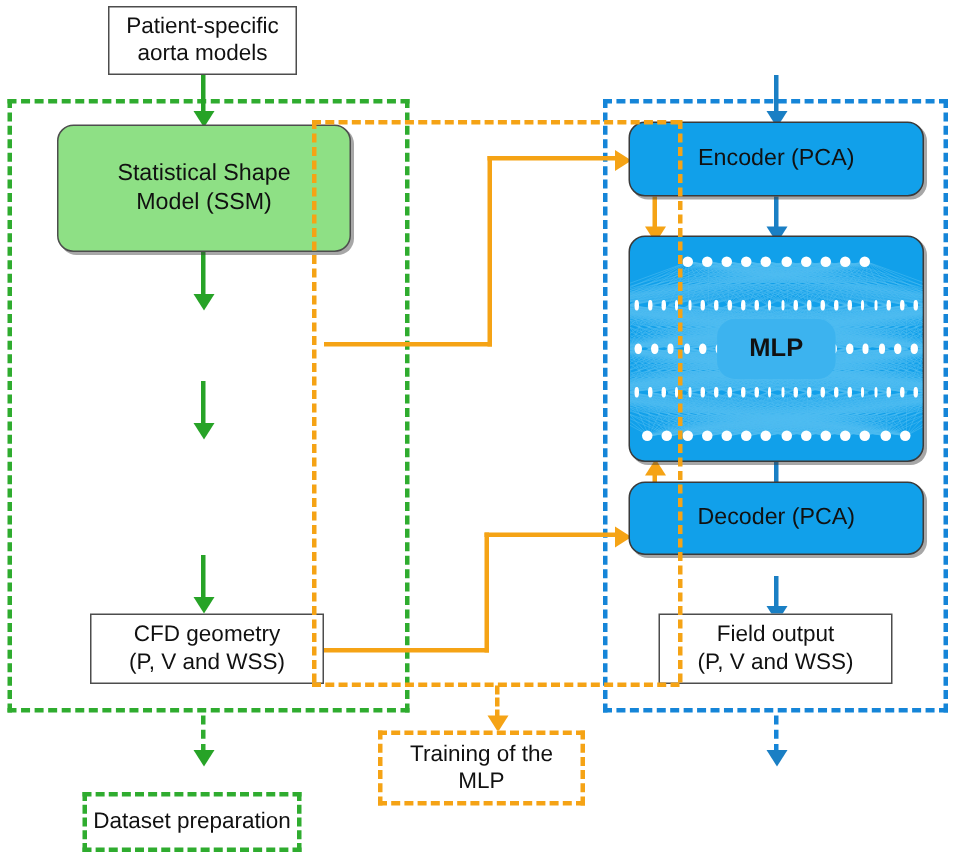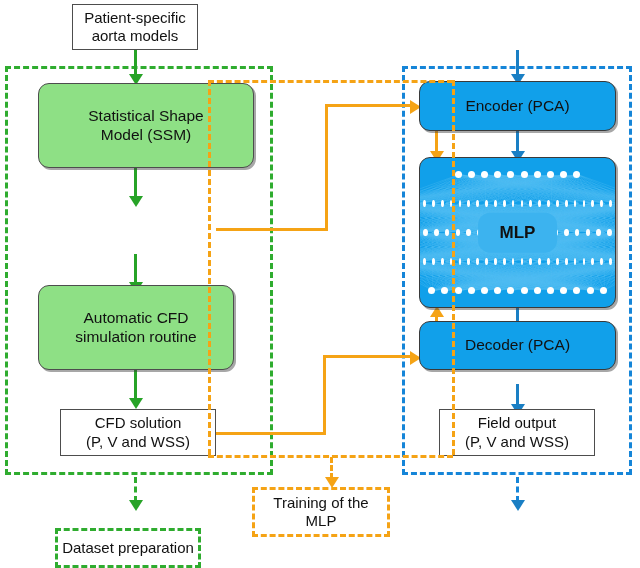--- a/index.html
+++ b/index.html
@@ -204,28 +204,26 @@
   <div class="arrow arr-up-orange" style="left:429.5px; top:306px;"></div>
 
   <div class="oline oline-h" style="left:208px; top:80px; width:245px;"></div>
   <div class="oline oline-v" style="left:208px; top:80px; height:375px;"></div>
   <div class="oline oline-v" style="left:452px; top:80px; height:375px;"></div>
   <div class="oline oline-h" style="left:208px; top:455px; width:245px;"></div>
 
   <div class="box box-plain" style="left:72px; top:4px; width:126px; height:46px; white-space:pre-line;">Patient-specific
 aorta models</div>
 
-  <div class="box box-green" style="left:38px; top:83px; width:216px; height:85px; white-space:pre-line;">Statistical Shape
+  <div class="box box-green" style="left:38px; top:83px; width:196px; height:85px; white-space:pre-line;">Statistical Shape
 Model (SSM)</div>
 
 
-  <div class="box box-green" style="left:38px; top:285px; width:196px; height:85px; white-space:pre-line;">Automatic CFD
-simulation routine</div>
-
-  <div class="box box-plain" style="left:60px; top:409px; width:156px; height:47px; white-space:pre-line;">CFD solution
+
+  <div class="box box-plain" style="left:60px; top:409px; width:156px; height:47px; white-space:pre-line;">CFD geometry
 (P, V and WSS)</div>
 
 
   <div class="box box-blue" style="left:419px; top:81px; width:197px; height:50px;">Encoder (PCA)</div>
 
   <div class="box box-blue" style="left:419px; top:157px; width:197px; height:151px; padding:0; overflow:visible;">
     <div class="mlp-net">
       <svg width="197" height="151" viewBox="0 0 197 151" style="position:absolute; left:0; top:0;">
         <g stroke="#5cc2f2" stroke-width="0.35" opacity="0.85" id="edges">
             <line x1="39.1" y1="16.5" x2="-40.09999999999999" y2="45.5"></line>

